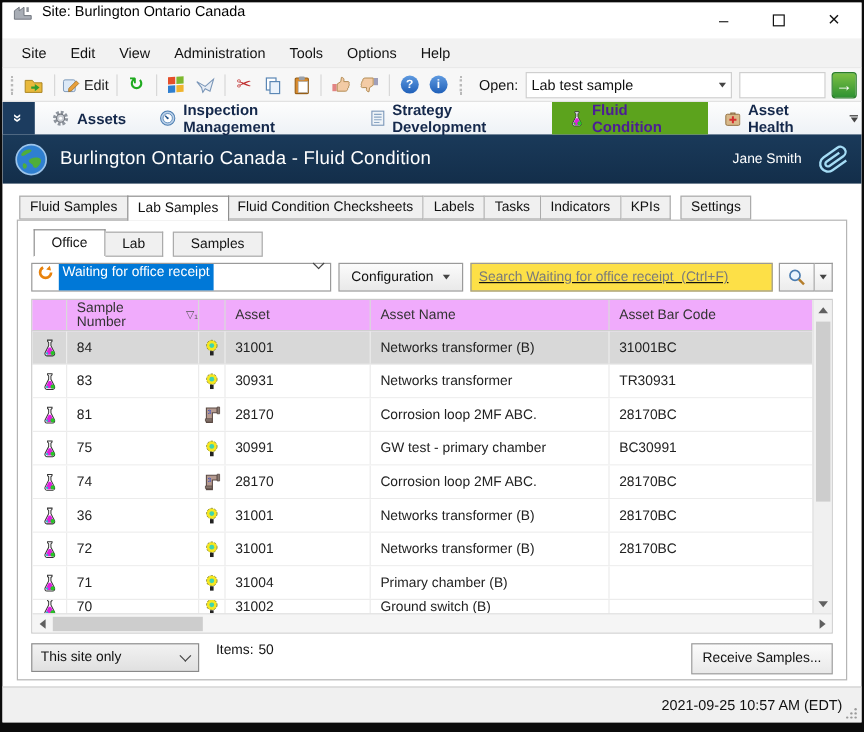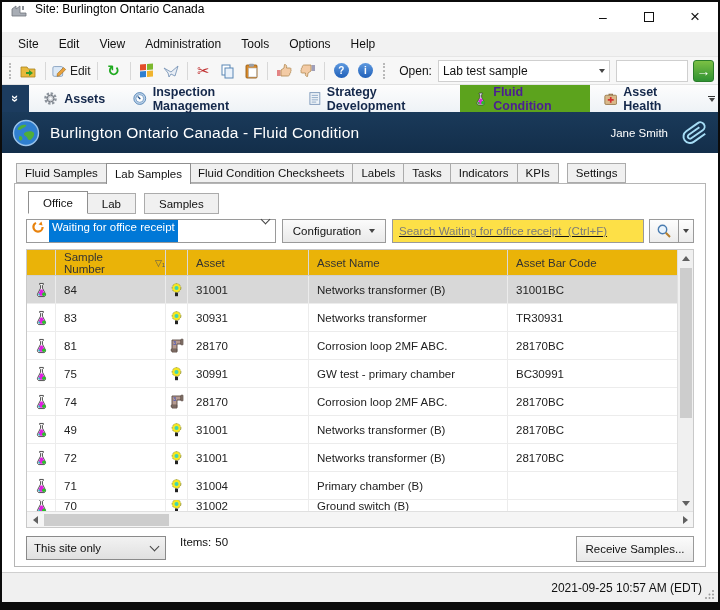--- a/index.html
+++ b/index.html
@@ -77,21 +77,21 @@
   .config-btn { width:104px; height:24px; margin-left:6px; border:1px solid #9a9a9a; background:linear-gradient(#fbfbfb,#e9e9e9); display:flex; align-items:center; justify-content:center; gap:8px; font-size:11.5px; color:#111; }
   .search-input { flex:1; height:24px; margin-left:6px; border:1px solid #9a9a9a; background:#fde047; font-size:11.5px; padding:0 6px; font-family:inherit; color:#111;text-decoration:underline; }
   .search-input::placeholder { color:#7a7a7a; }
   .search-split { display:flex; margin-left:5px; height:24px; }
   .search-btn { width:30px; border:1px solid #9a9a9a; background:linear-gradient(#fdfdfd,#ececec); display:flex; align-items:center; justify-content:center; }
   .search-dd { width:15px; border:1px solid #9a9a9a; border-left:none; background:linear-gradient(#fdfdfd,#ececec); display:flex; align-items:center; justify-content:center; }
 
   
   .grid { width:668px; height:279px; border:1px solid #c9c9c9; position:relative; background:#fff; }
   .grid-main { margin-right:16px; }
-  .ghead { height:26px; display:flex; background:#eab308; border-bottom:1px solid #d0d0d0; color:#333; }
+  .ghead { height:26px; display:flex; background:#f0abfc; border-bottom:1px solid #d0d0d0; color:#333; }
   .ghead .hc { display:flex; align-items:center; padding-left:8px; border-left:1px solid #d9d9d9; font-size:11.5px; }
   .ghead .hc:first-child { border-left:none; }
   .sort-ind { margin-left:10px; font-size:9px; color:#555; }
   .c-flask { width:28px; }
   .c-sample { width:110px; }
   .c-type { width:22px; }
   .c-asset { width:121px; }
   .c-name { width:199px; }
   .c-code { flex:1; }
   #grid-rows { height:237px; overflow:hidden; }
@@ -480,21 +480,21 @@
   </div>
             <div class="trow icon-bulb">
     <div class="c c-flask">
       <svg width="15" height="16" viewBox="0 0 16 16">
                   <path d="M6 1h4v1l-1 1v3l3.2 6.2c.5 1-.2 2.8-1.6 2.8H5.4c-1.4 0-2.1-1.8-1.6-2.8L7 6V3L6 2z" fill="#fff" stroke="#333" stroke-width="0.9"></path>
                   <path d="M5 11.5l2-4h2l2 4c.4 1 0 2.5-1.2 2.5H6.2c-1.2 0-1.6-1.5-1.2-2.5z" fill="#e01ee0"></path>
                   <circle cx="10.5" cy="12.5" r="1.9" fill="#27c427"></circle>
                   <circle cx="5.6" cy="12.8" r="1" fill="#1fc4c4"></circle>
                 </svg>
     </div>
-    <div class="c c-sample">49</div>
+    <div class="c c-sample">36</div>
     <div class="c c-type">
       <svg class="bulb-ic" width="13" height="16" viewBox="0 0 13 16">
                   <circle cx="6.5" cy="6" r="4.4" fill="#f6e71f" stroke="#8a8a3a" stroke-width="0.8" stroke-dasharray="2 1.2"></circle>
                   <circle cx="6.5" cy="6" r="2" fill="#3fd4b0"></circle>
                   <rect x="5" y="10.6" width="3" height="3.6" fill="#222"></rect>
                 </svg>
 
     </div>
     <div class="c c-asset">31001</div>
     <div class="c c-name">Networks transformer (B)</div>

